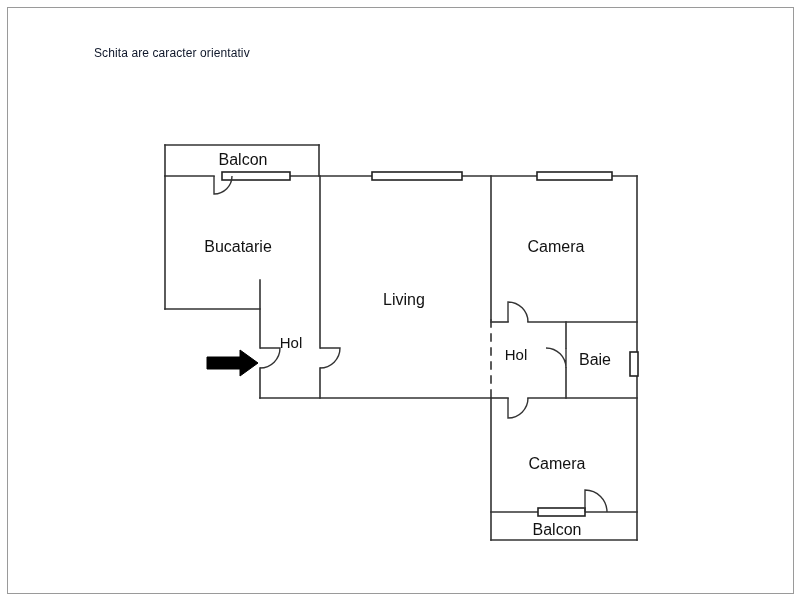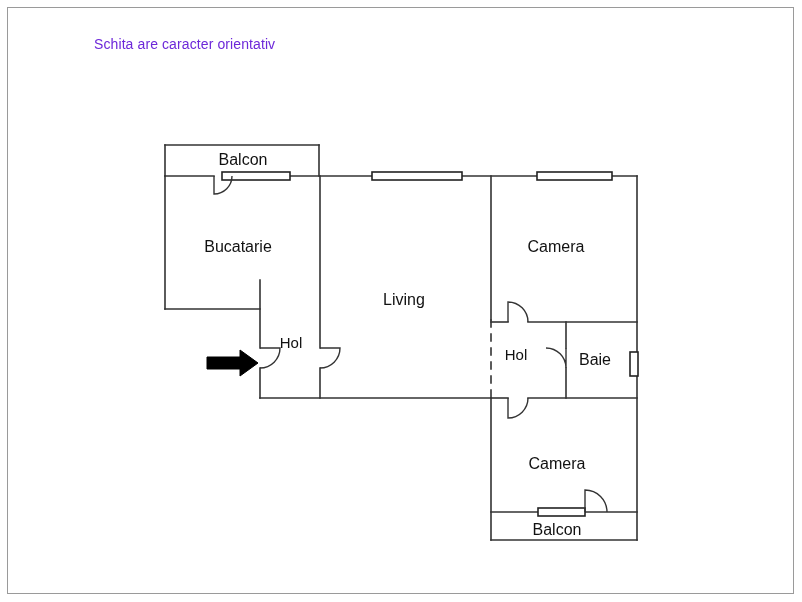--- a/index.html
+++ b/index.html
@@ -24,23 +24,23 @@
     left: 7px;
     top: 7px;
     width: 787px;
     height: 587px;
     border: 1px solid #9a9a9a;
     box-sizing: border-box;
   }
   #title {
     position: absolute;
     left: 94px;
-    top: 36px;
-    font-size: 14px;
-    color: #6d28d9;
+    top: 46px;
+    font-size: 12px;
+    color: #0f172a;
     letter-spacing: 0.1px;
     white-space: nowrap;
   }
   svg.plan {
     position: absolute;
     left: 0;
     top: 0;
     width: 802px;
     height: 602px;
   }

